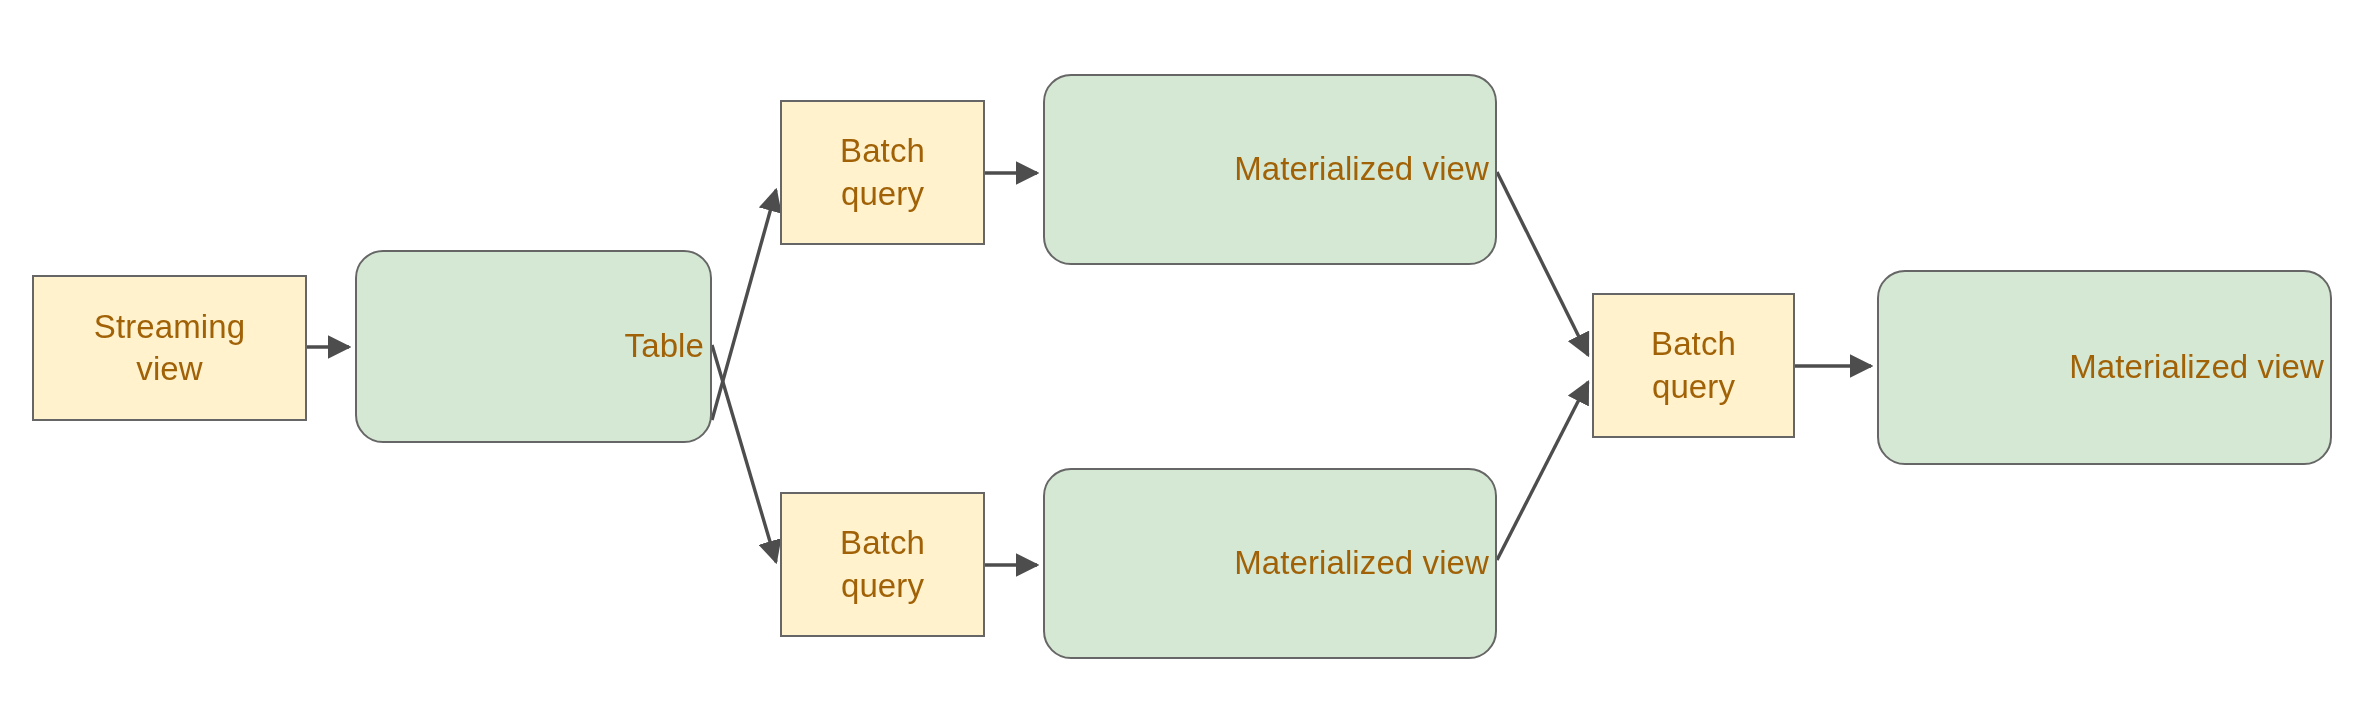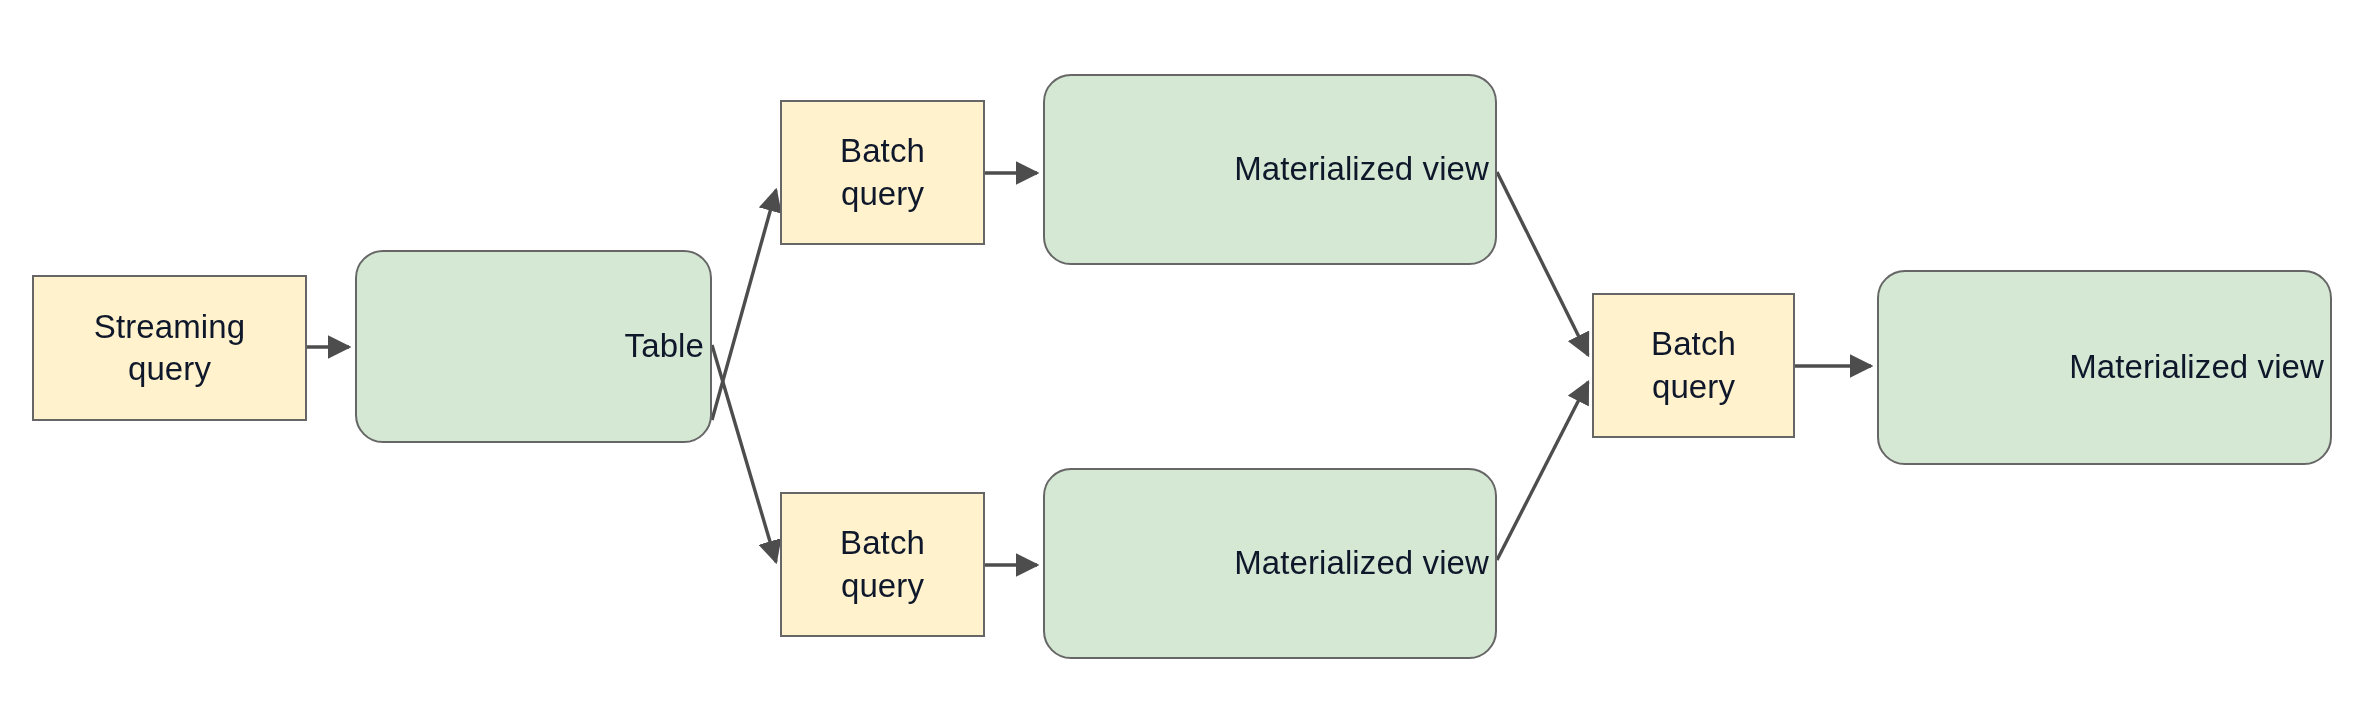--- a/index.html
+++ b/index.html
@@ -25,21 +25,21 @@
     height: 720px;
     pointer-events: none;
   }
   .node {
     position: absolute;
     box-sizing: border-box;
     display: flex;
     align-items: center;
     justify-content: center;
     text-align: center;
-    color: #0f172a;
+    color: #a16207;
     font-size: 33px;
     line-height: 1.28;
     letter-spacing: 0.1px;
     border: 2px solid #666666;
   }
   .node.process {
     background: #fff2cc;
     border-radius: 0;
   }
   .node.store {
@@ -79,21 +79,21 @@
       <line x1="1497" y1="172" x2="1588" y2="355" marker-end="url(#arrow)"></line>
 
       <line x1="1497" y1="560" x2="1588" y2="382" marker-end="url(#arrow)"></line>
 
       <line x1="1795" y1="366" x2="1871" y2="366" marker-end="url(#arrow)"></line>
     </g>
   </svg>
 
   <div class="node process" style="left:32px; top:275px; width:275px; height:146px;">
     <span class="label">Streaming
-query</span>
+view</span>
   </div>
 
   <div class="node store" style="left:355px; top:250px; width:357px; height:193px;">
     <span class="label">Table</span>
   </div>
 
   <div class="node process" style="left:780px; top:100px; width:205px; height:145px;">
     <span class="label">Batch
 query</span>
   </div>

